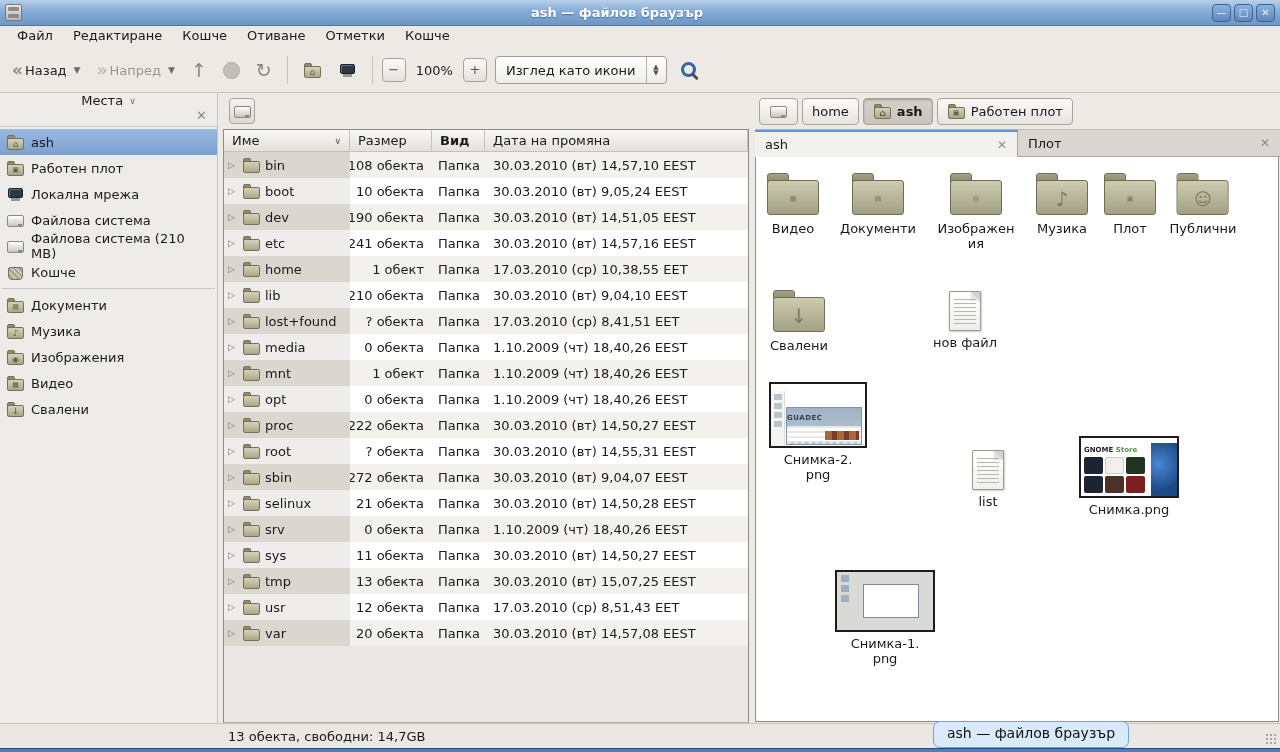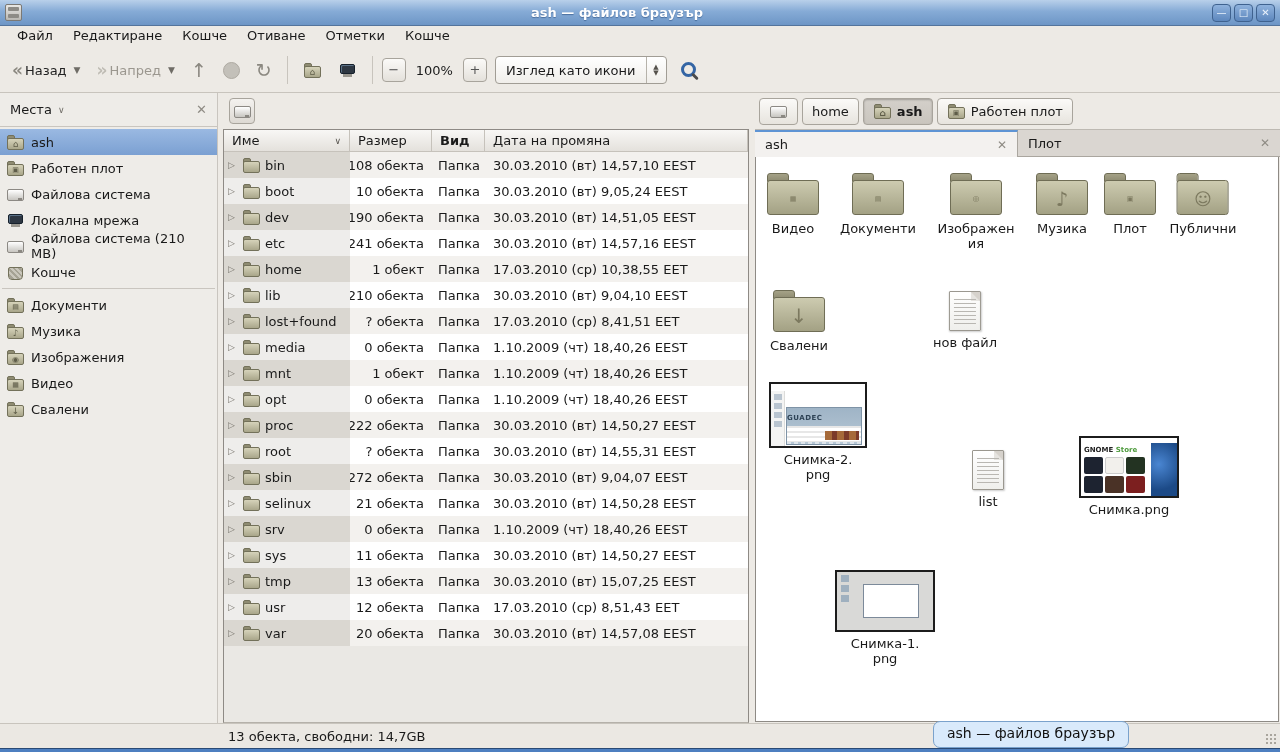--- a/index.html
+++ b/index.html
@@ -37,21 +37,21 @@
   .combo .cb-spin { border-left:1px solid #b6b2aa; height:100%; width:20px; display:flex; flex-direction:column; align-items:center; justify-content:center; font-size:7px; color:#55524c; line-height:6px; }
   .lens { width:15px; height:15px; border:3px solid #3465a4; border-radius:50%; position:relative; margin:0 6px 2px 10px; }
   .lens::after { content:""; position:absolute; width:8px; height:3px; background:#4a4a4a; bottom:-4px; right:-6px; transform:rotate(45deg); border-radius:2px; }
 
   
   .main { flex:1; display:flex; min-height:0; }
   .splitter { width:5px; background:#edeae5; flex:none; }
 
   
   .sidebar { width:218px; flex:none; background:#eeece8; display:flex; flex-direction:column; border-right:1px solid #c9c5bf; }
-  .sb-header { height:33px; display:flex; align-items:center; padding:0 10px; }
+  .sb-header { height:33px; display:flex; align-items:center; padding:0 10px;flex-direction:column; }
   .sb-title { display:flex; gap:4px; align-items:center; }
   .sb-close { margin-left:auto; color:#8e8b84; font-size:13px; }
   .sb-list { flex:1; border-top:1px solid #c9c5bf; background:#eeece8; padding-top:2px; }
   .sb-row { display:flex; align-items:center; gap:6px; height:26px; padding:0 4px 0 6px; }
   .sb-row[data-selected="true"] { background:linear-gradient(#9ab9e2,#7ba0d2); }
   .sb-sep { height:1px; background:#c9c5bf; margin:3px 2px; }
 
   
   .icon-s { position:relative; width:19px; height:17px; flex:none; }
   .icon-s .l1 { position:absolute; top:1px; left:1px; width:8px; height:5px; background:#8f8c72; border:1px solid #73715a; border-radius:2px 2px 0 0; }
@@ -257,33 +257,33 @@
             <div class="sb-row">
               <span class="icon-s" data-icon="desktop-folder">
                 <span class="l1"></span>
                 <span class="l2"></span>
                 <span class="em"></span>
               </span>
               <span>Работен плот</span>
             </div>
 
             <div class="sb-row">
-              <span class="icon-s" data-icon="drive">
-                <span class="l2"></span>
-                <span class="em"></span>
-              </span>
-              <span>Файлова система</span>
-            </div>
-
-            <div class="sb-row">
               <span class="icon-s" data-icon="network">
                 <span class="l1"></span>
                 <span class="l2"></span>
               </span>
               <span>Локална мрежа</span>
+            </div>
+
+            <div class="sb-row">
+              <span class="icon-s" data-icon="drive">
+                <span class="l2"></span>
+                <span class="em"></span>
+              </span>
+              <span>Файлова система</span>
             </div>
 
             <div class="sb-row">
               <span class="icon-s" data-icon="drive">
                 <span class="l2"></span>
                 <span class="em"></span>
               </span>
               <span>Файлова система (210 MB)</span>
             </div>
 

